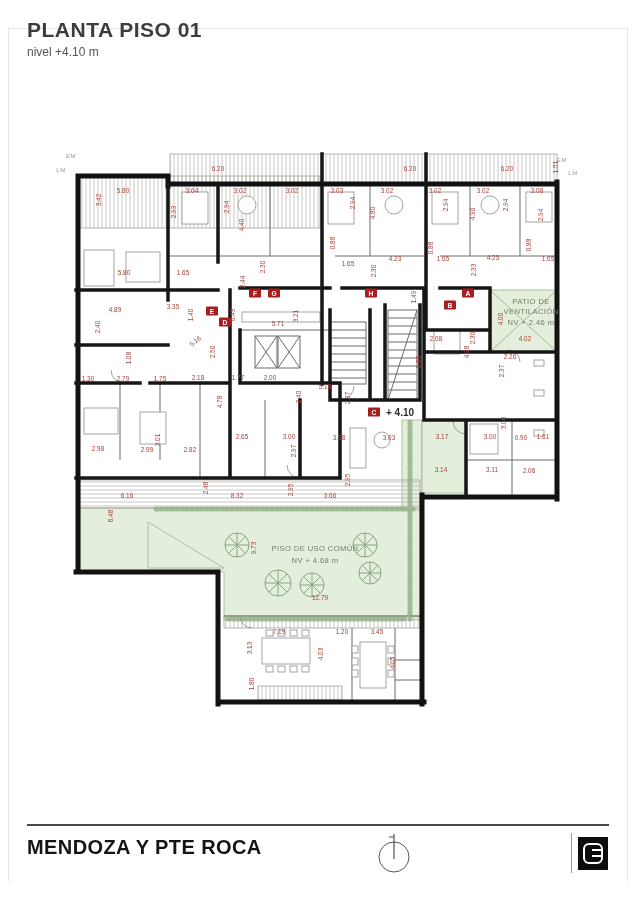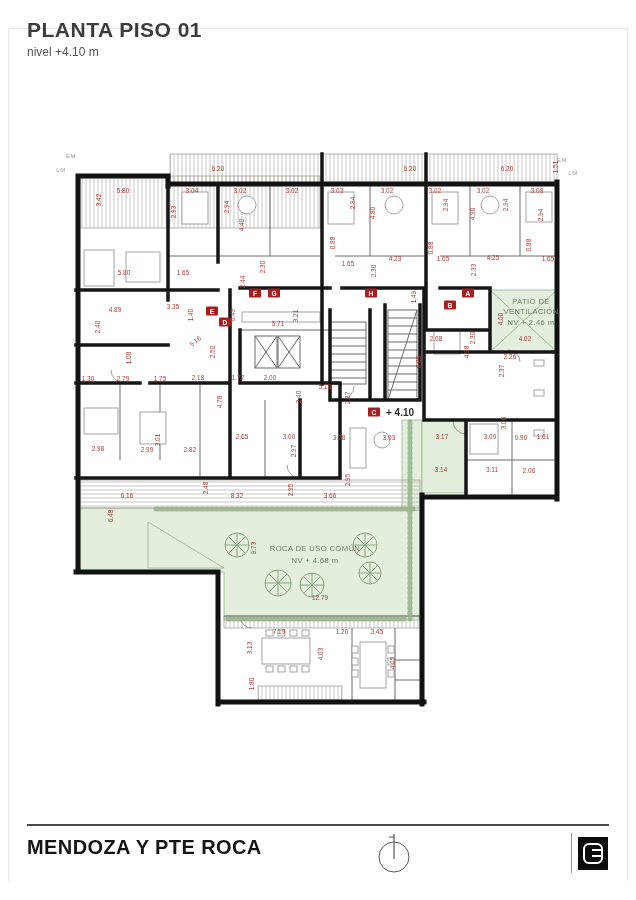--- a/index.html
+++ b/index.html
@@ -193,21 +193,21 @@
         <span class="pl marker" style="left: 371px; top: 293px; transform: translate(-50%, -50%);">H</span>
         <span class="pl marker" style="left: 468px; top: 293px; transform: translate(-50%, -50%);">A</span>
         <span class="pl marker" style="left: 450px; top: 305px; transform: translate(-50%, -50%);">B</span>
         <span class="pl marker" style="left: 212px; top: 311px; transform: translate(-50%, -50%);">E</span>
         <span class="pl marker" style="left: 225px; top: 322px; transform: translate(-50%, -50%);">D</span>
         <span class="pl marker" style="left: 374px; top: 412px; transform: translate(-50%, -50%);">C</span>
         <span class="pl level" style="left: 400px; top: 412px; transform: translate(-50%, -50%);">+ 4.10</span>
         <span class="pl patio" style="left: 531px; top: 301px; transform: translate(-50%, -50%);">PATIO DE</span>
         <span class="pl patio" style="left: 531px; top: 311px; transform: translate(-50%, -50%);">VENTILACIÓN</span>
         <span class="pl patio" style="left: 531px; top: 322px; transform: translate(-50%, -50%);">NV + 2.46 m</span>
-        <span class="pl patio" style="left: 315px; top: 548px; transform: translate(-50%, -50%);">ROCA DE USO COMÚN</span>
+        <span class="pl patio" style="left: 315px; top: 548px; transform: translate(-50%, -50%);">PISO DE USO COMÚN</span>
         <span class="pl patio" style="left: 315px; top: 560px; transform: translate(-50%, -50%);">NV + 4.68 m</span>
         <span class="pl dim" style="left: 218px; top: 168px; transform: translate(-50%, -50%);">6.20</span>
         <span class="pl dim" style="left: 410px; top: 168px; transform: translate(-50%, -50%);">6.20</span>
         <span class="pl dim" style="left: 507px; top: 168px; transform: translate(-50%, -50%);">6.20</span>
         <span class="pl dim" style="left: 123px; top: 190px; transform: translate(-50%, -50%);">5.80</span>
         <span class="pl dim" style="left: 192px; top: 190px; transform: translate(-50%, -50%);">3.04</span>
         <span class="pl dim" style="left: 240px; top: 190px; transform: translate(-50%, -50%);">3.02</span>
         <span class="pl dim" style="left: 292px; top: 190px; transform: translate(-50%, -50%);">3.02</span>
         <span class="pl dim" style="left: 337px; top: 190px; transform: translate(-50%, -50%);">3.03</span>
         <span class="pl dim" style="left: 387px; top: 190px; transform: translate(-50%, -50%);">3.02</span>

